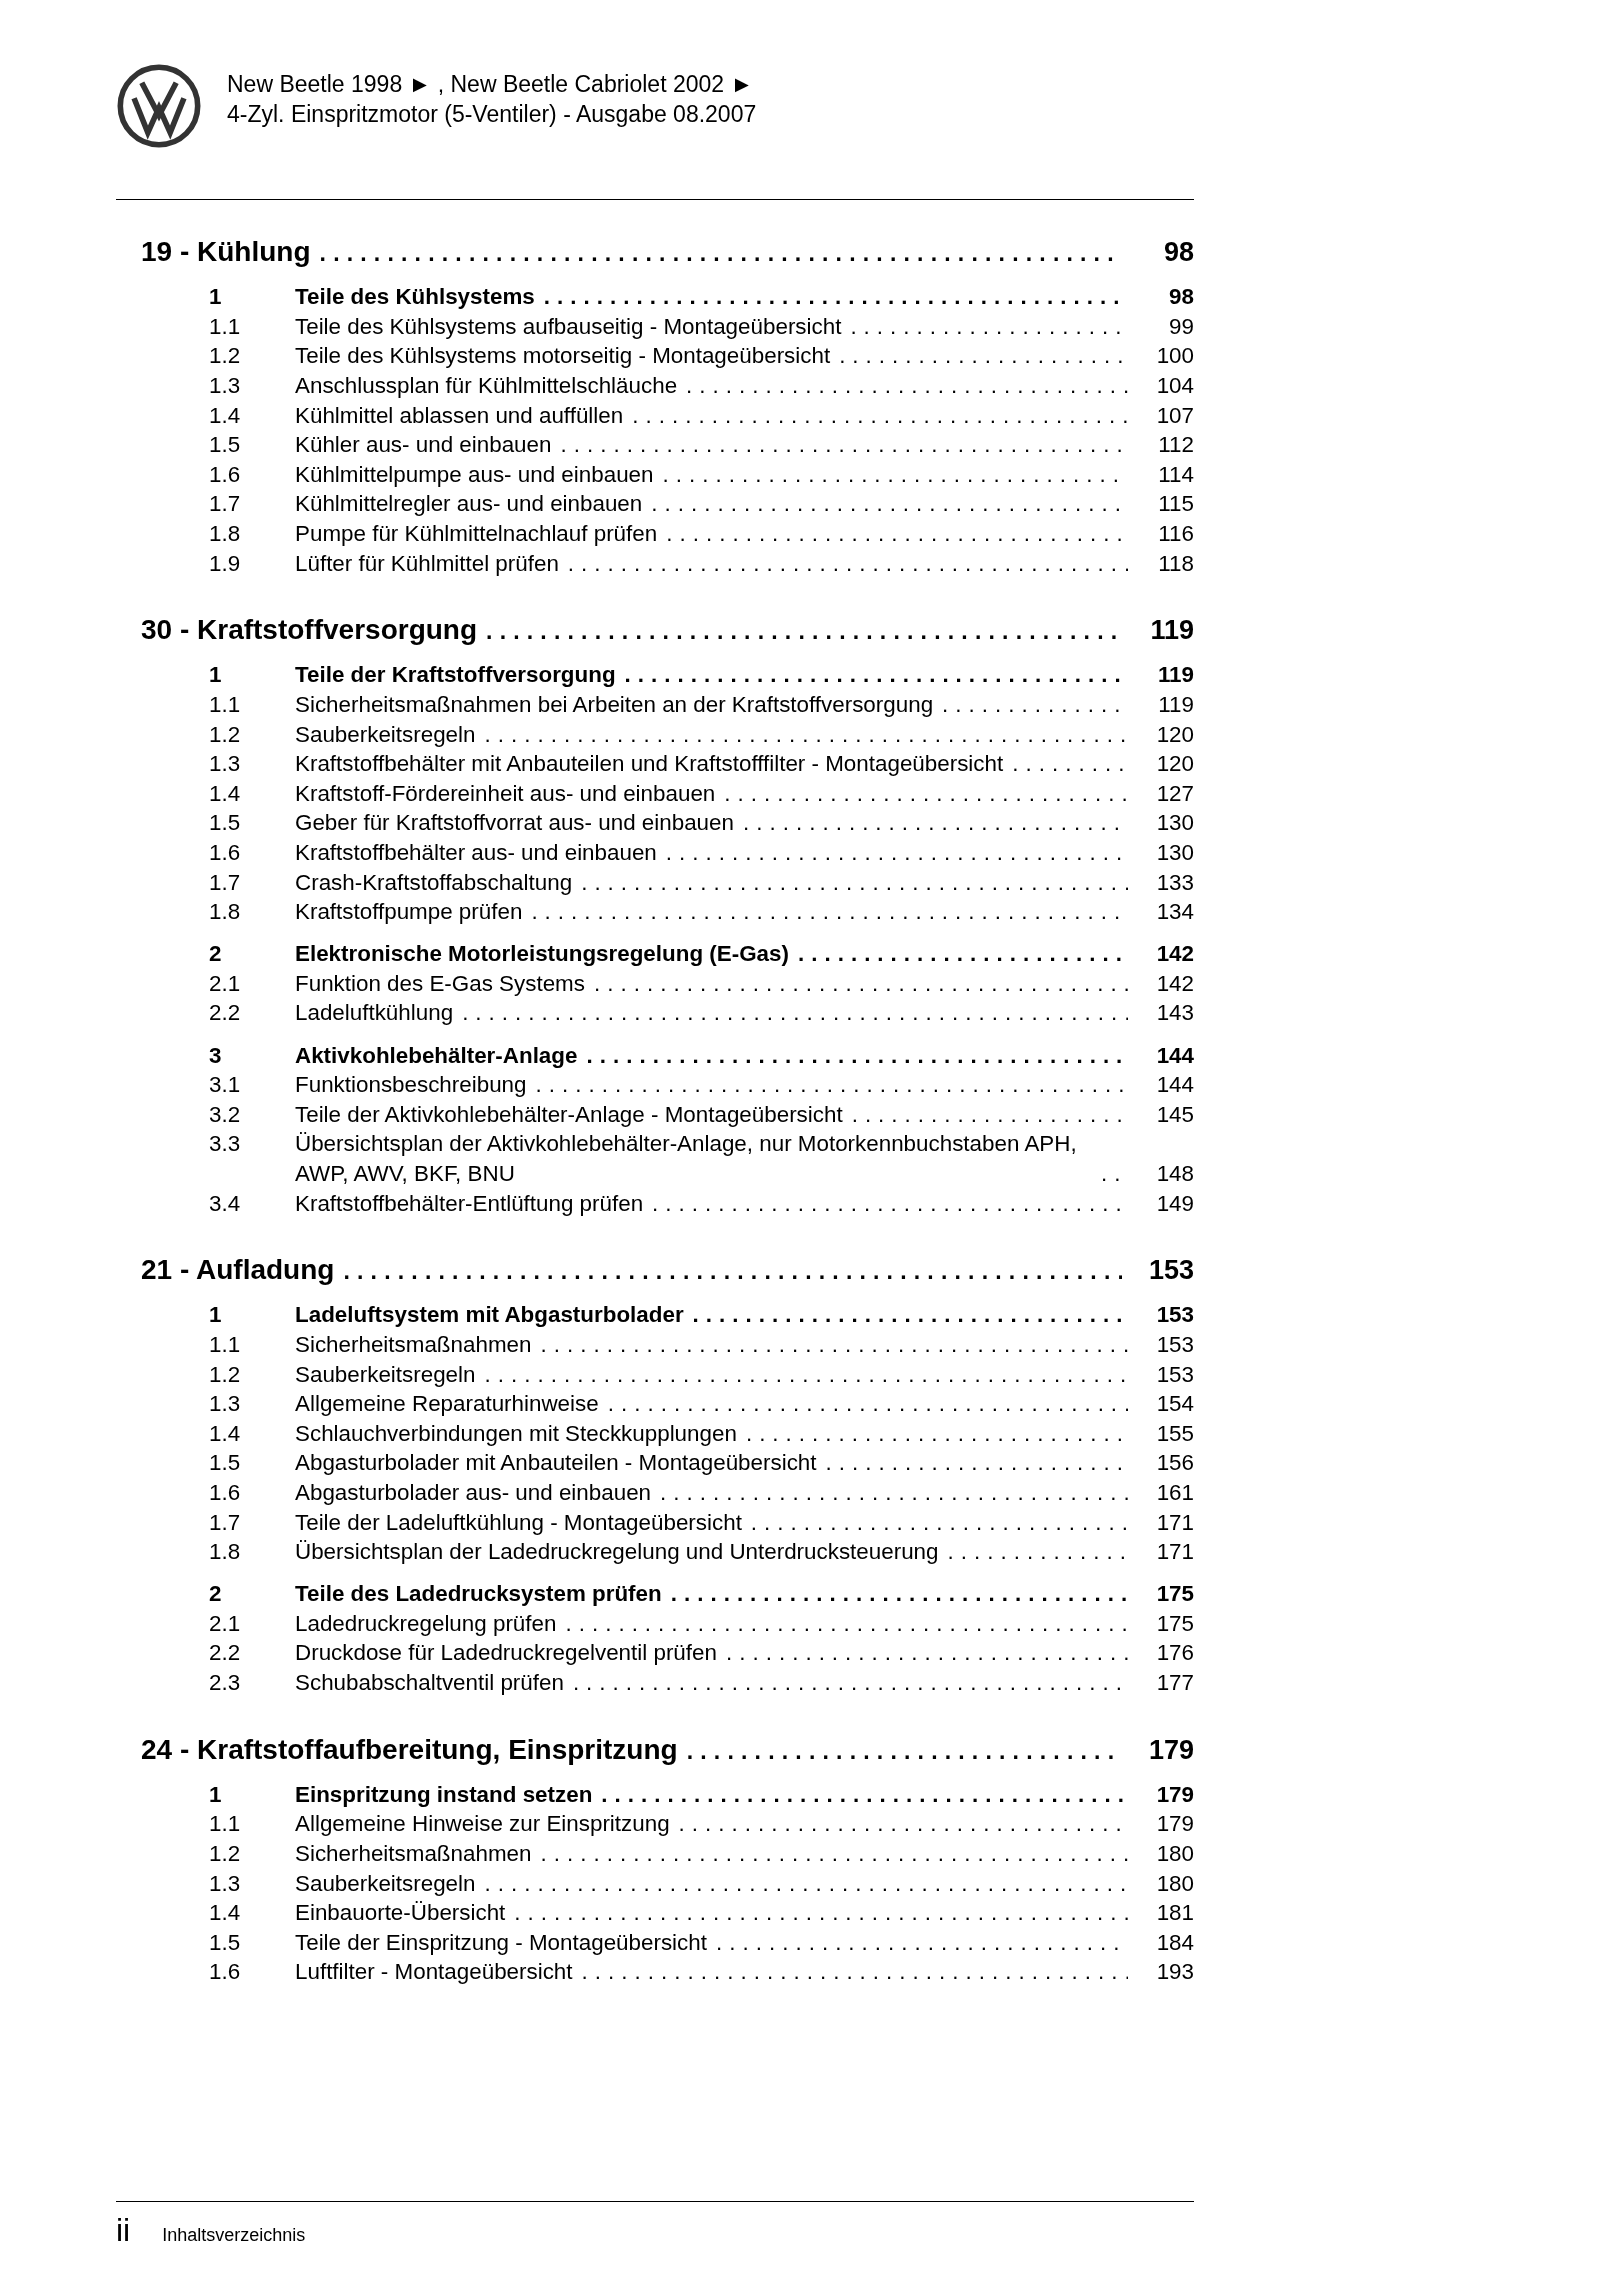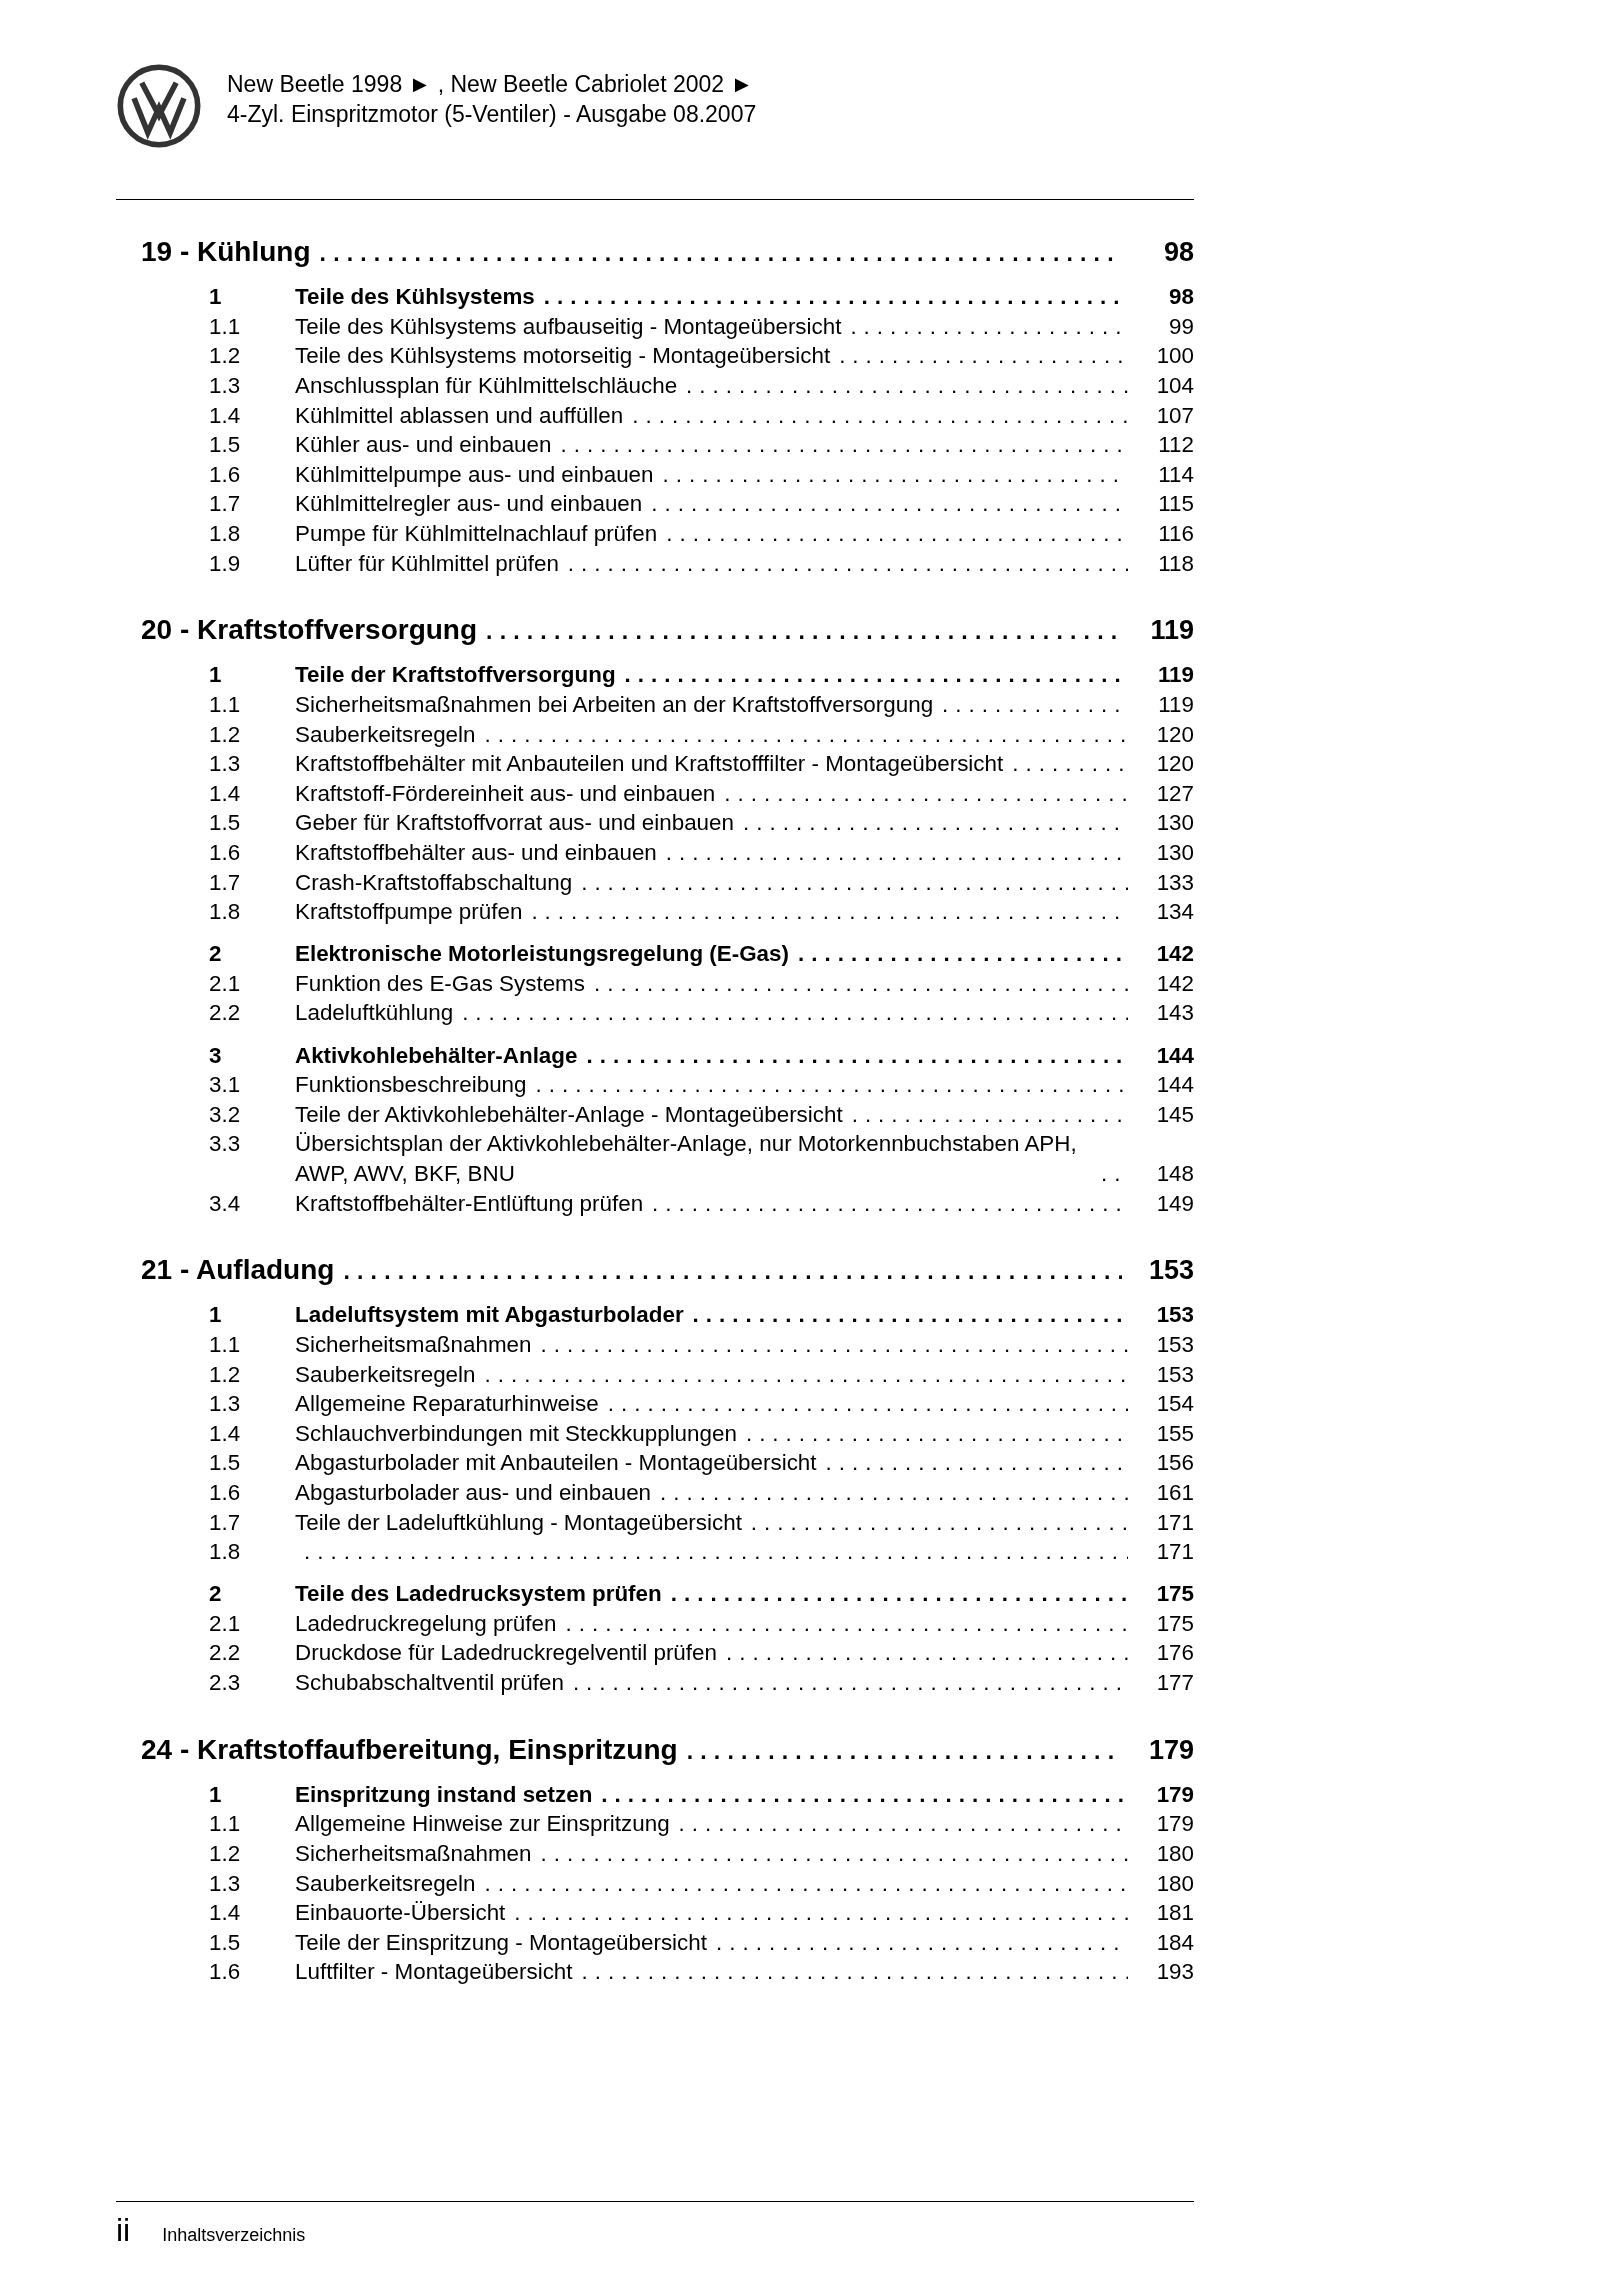--- a/index.html
+++ b/index.html
@@ -142,21 +142,21 @@
           <span class="leader"></span>
           <span class="epage">116</span>
         </div>
         <div class="entry-row">
           <span class="num">1.9</span>
           <span class="etitle">Lüfter für Kühlmittel prüfen</span>
           <span class="leader"></span>
           <span class="epage">118</span>
         </div>
         <div class="chapter-row">
-          <span class="ch-title">20 - Kraftstoffversorgung</span>
+          <span class="ch-title">30 - Kraftstoffversorgung</span>
           <span class="leader"></span>
           <span class="ch-page">119</span>
         </div>
         <div class="entry-row group">
           <span class="num">1</span>
           <span class="etitle">Teile der Kraftstoffversorgung</span>
           <span class="leader"></span>
           <span class="epage">119</span>
         </div>
         <div class="entry-row">
@@ -303,20 +303,21 @@
           <span class="epage">161</span>
         </div>
         <div class="entry-row">
           <span class="num">1.7</span>
           <span class="etitle">Teile der Ladeluftkühlung - Montageübersicht</span>
           <span class="leader"></span>
           <span class="epage">171</span>
         </div>
         <div class="entry-row">
           <span class="num">1.8</span>
+          <span class="etitle">Übersichtsplan der Ladedruckregelung und Unterdrucksteuerung</span>
           <span class="leader"></span>
           <span class="epage">171</span>
         </div>
         <div class="entry-row group">
           <span class="num">2</span>
           <span class="etitle">Teile des Ladedrucksystem prüfen</span>
           <span class="leader"></span>
           <span class="epage">175</span>
         </div>
         <div class="entry-row">

